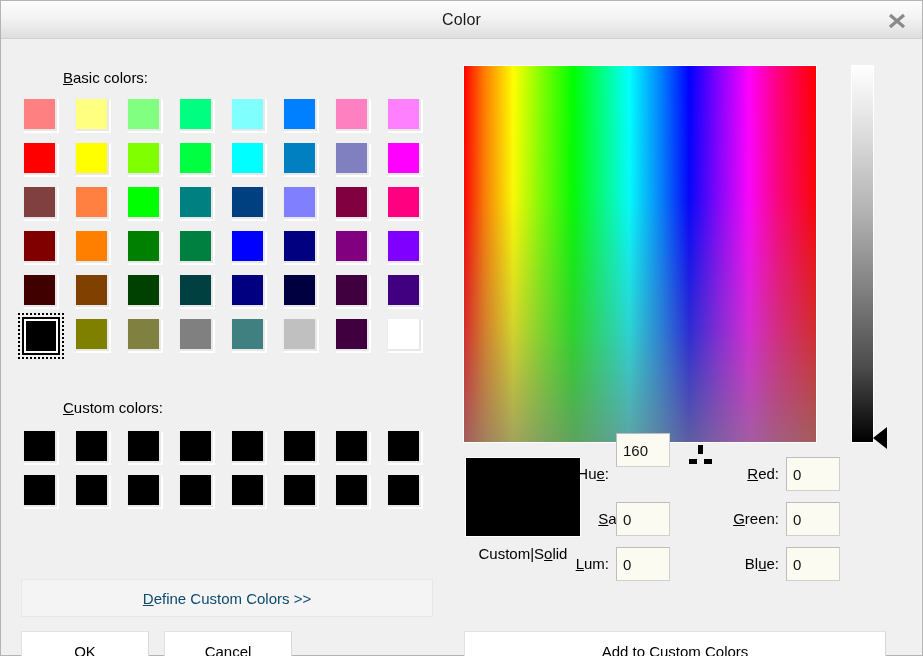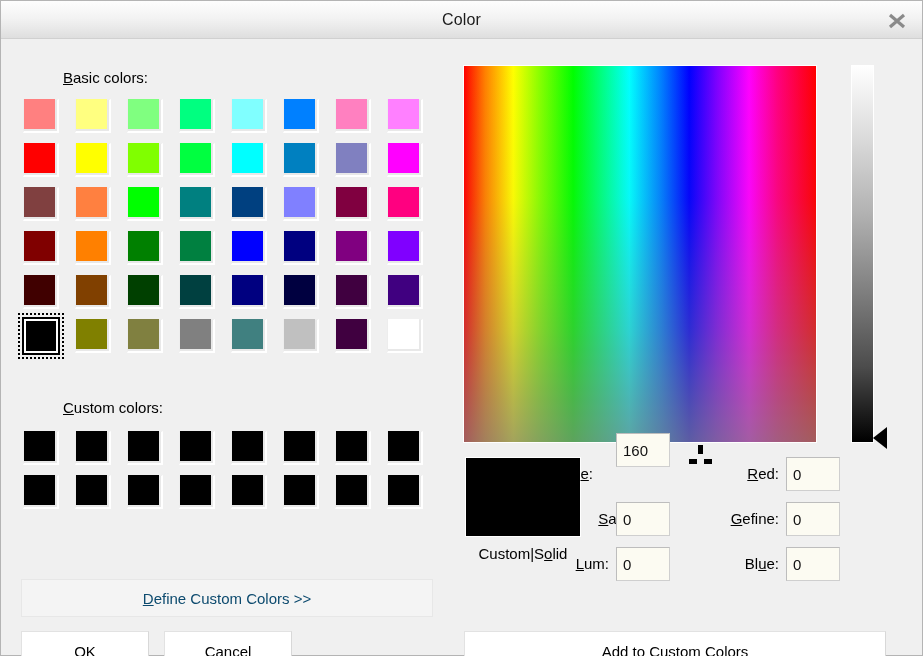--- a/index.html
+++ b/index.html
@@ -583,33 +583,33 @@
         </div>
       </div>
     </div>
 
     <div id="lum-slider"></div>
     <div id="lum-arrow"></div>
 
     <div id="preview-box" style="background: rgb(0, 0, 0);"></div>
     <div id="preview-label"><span>Custom|S</span><u>o</u><span>lid</span></div>
 
-    <div class="field-label" style="left:544px; top:426px; width:48px;"><span>Hu</span><u>e</u><span>:</span></div>
+    <div class="field-label" style="left:560px; top:426px; width:48px;"><span>Hu</span><u>e</u><span>:</span></div>
     <input class="field-input" style="left: 615px; top: 394px;" value="160">
 
     <div class="field-label" style="left:576px; top:471px; width:48px;"><span></span><u>S</u><span>at:</span></div>
     <input class="field-input" style="left: 615px; top: 463px;" value="0">
 
     <div class="field-label" style="left:556px; top:516px; width:52px;"><span></span><u>L</u><span>um:</span></div>
     <input class="field-input" style="left: 615px; top: 508px;" value="0">
 
     <div class="field-label" style="left:718px; top:426px; width:60px;"><span></span><u>R</u><span>ed:</span></div>
     <input class="field-input" style="left: 785px; top: 418px;" value="0">
 
-    <div class="field-label" style="left:708px; top:471px; width:70px;"><span></span><u>G</u><span>efine:</span></div>
+    <div class="field-label" style="left:708px; top:471px; width:70px;"><span></span><u>G</u><span>reen:</span></div>
     <input class="field-input" style="left: 785px; top: 463px;" value="0">
 
     <div class="field-label" style="left:718px; top:516px; width:60px;"><span>Bl</span><u>u</u><span>e:</span></div>
     <input class="field-input" style="left: 785px; top: 508px;" value="0">
 
     <div class="btn" id="add-custom-btn">
       <span><u>A</u><span>dd to Custom Colors</span></span>
     </div>
 
   </div>

